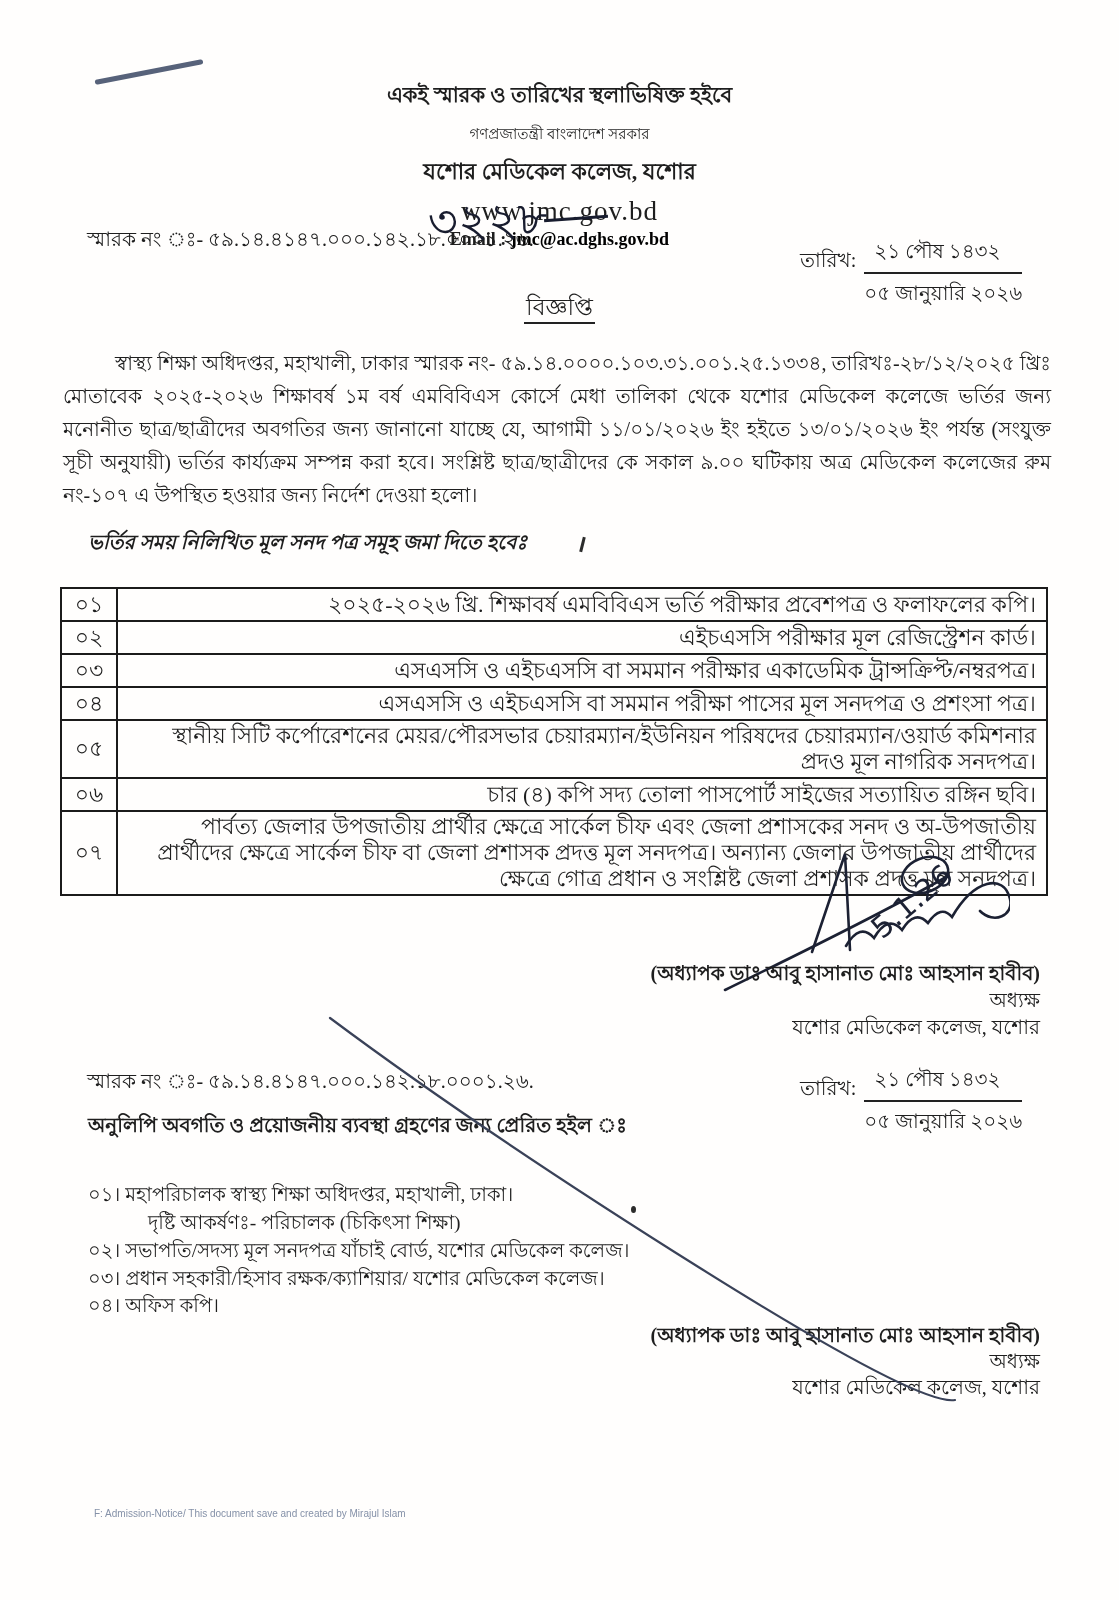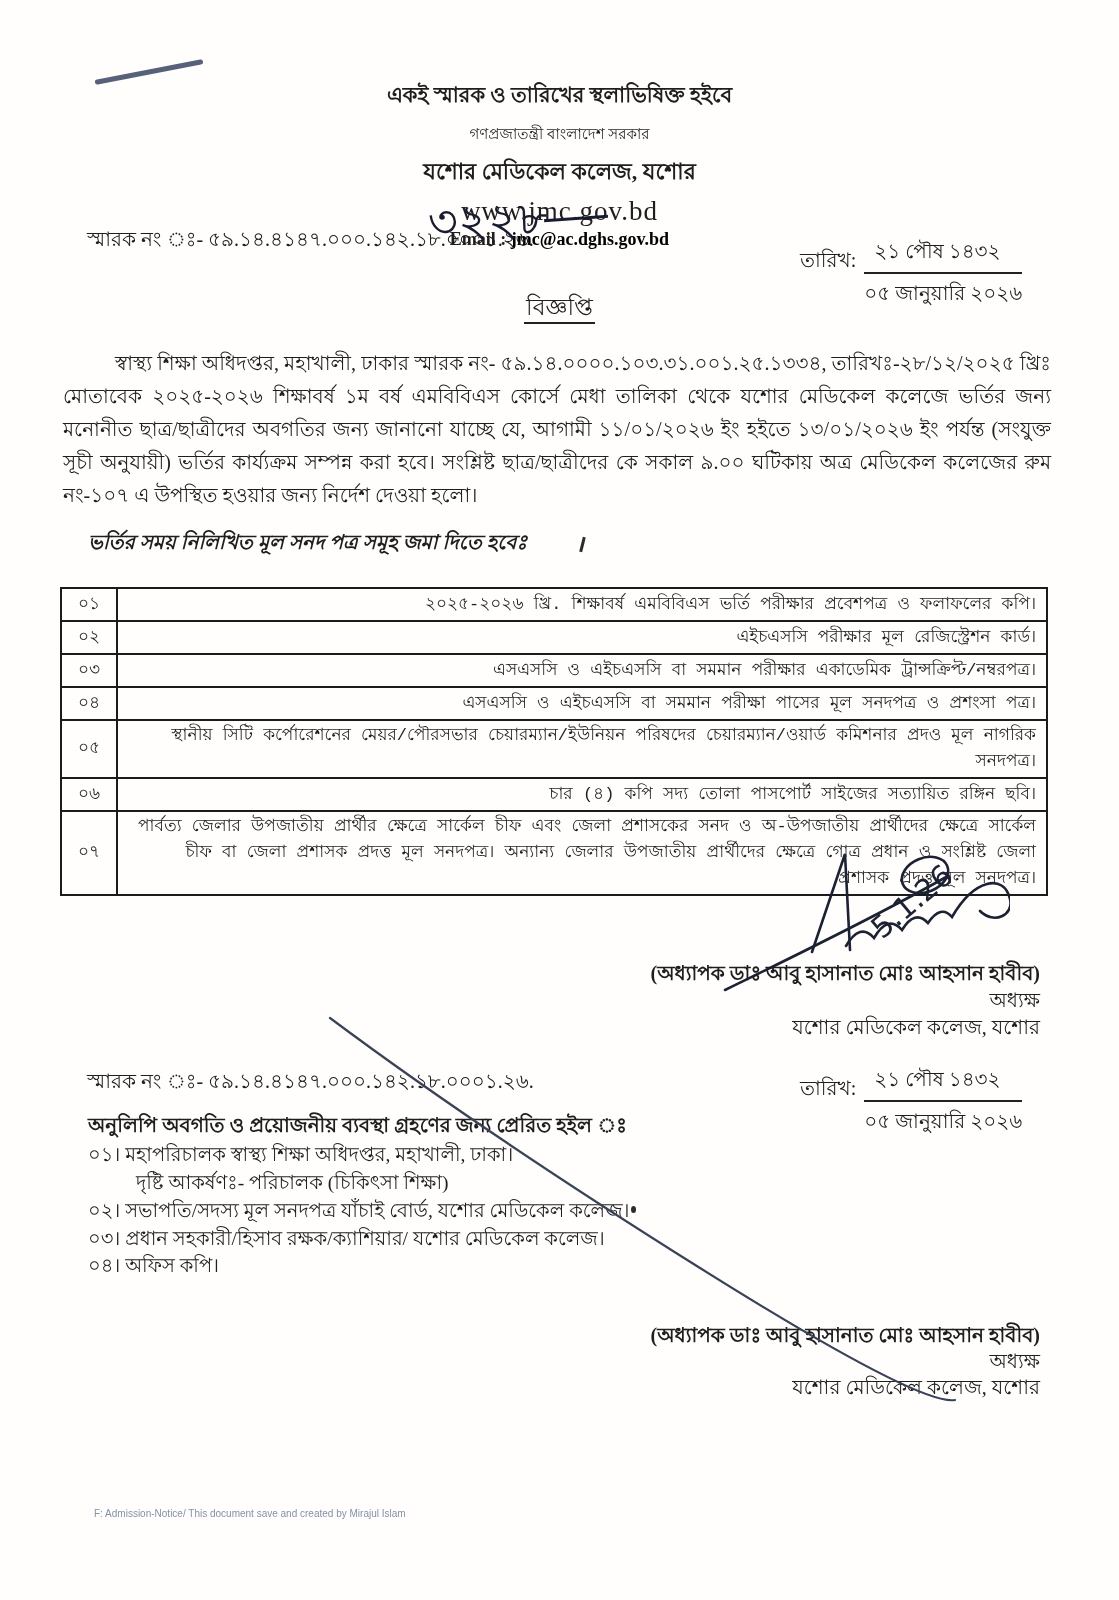--- a/index.html
+++ b/index.html
@@ -40,34 +40,34 @@
   
   .title-row { top:289px; left:0; width:100%; text-align:center; }
   .title-row span { font-size:23px; font-weight:400; border-bottom:2px solid #222; padding:0 2px 2px; }
   .bodypar {
     top:347px; left:63px; width:988px; font-size:20px; line-height:33px;
     text-align:justify; text-indent:52px;
   }
 
   
   .docs-head { top:527px; left:88px; font-size:20px; font-weight:700;font-style:italic; }
-  table.docs { top:587px; left:60px; width:988px; border-collapse:collapse; font-size:17px;font-family:Liberation Mono, monospace; }
+  table.docs { top:587px; left:60px; width:988px; border-collapse:collapse; font-size:22px; }
   table.docs td { border:2px solid #1b1b1b; padding:2px 10px; line-height:26px; vertical-align:middle;text-align:right; }
   table.docs td.num { width:46px; text-align:center; padding:2px 4px; }
   table.docs tr.single td { height:27px; }
 
   
   .sigblock { width:420px; text-align:right; font-size:20px; line-height:27px; }
   .sig1 { top:960px; left:620px; }
   .sig2 { top:1322px; left:620px; line-height:26px; }
   .sig-name { font-weight:700; }
 
   
   .dist-head { top:1110px; left:88px; font-size:20px; font-weight:700; white-space:nowrap; }
-  .dist-item { left:88px; font-size:19.5px; white-space:nowrap; }
+  .dist-item { left:88px; font-size:19.5px; white-space:nowrap;margin-top:40px; }
 
   
   .footer {
     top:1508px; left:94px; font-size:10px; color:#8591a8;
     font-family:"Liberation Sans",sans-serif;
   }
 
   
   .pen-mark-topleft {
     left:95px; top:80px; width:110px; height:5px; background:#57627a;
@@ -166,21 +166,21 @@
   <div class="abs dateblock date2">
     <span>তারিখ:</span>
     <span class="frac">
       <div class="top">২১ পৌষ ১৪৩২</div>
       <div class="bot">০৫ জানুয়ারি ২০২৬</div>
     </span>
   </div>
 
   <div class="abs dist-head">অনুলিপি অবগতি ও প্রয়োজনীয় ব্যবস্থা গ্রহণের জন্য প্রেরিত হইল ঃ</div>
   <div class="abs dist-item" style="top:1140px;">০১। মহাপরিচালক স্বাস্থ্য শিক্ষা অধিদপ্তর, মহাখালী, ঢাকা।</div>
-  <div class="abs dist-item" style="top:1168px; left:136px;">দৃষ্টি আকর্ষণঃ- পরিচালক (চিকিৎসা শিক্ষা)</div>
+  <div class="abs dist-item" style="top:1168px; left:148px;">দৃষ্টি আকর্ষণঃ- পরিচালক (চিকিৎসা শিক্ষা)</div>
   <div class="abs dist-item" style="top:1196px;">০২। সভাপতি/সদস্য মূল সনদপত্র যাঁচাই বোর্ড, যশোর মেডিকেল কলেজ।</div>
   <div class="abs dist-item" style="top:1224px;">০৩। প্রধান সহকারী/হিসাব রক্ষক/ক্যাশিয়ার/ যশোর মেডিকেল কলেজ।</div>
   <div class="abs dist-item" style="top:1251px;">০৪। অফিস কপি।</div>
   <div class="abs stray-dot"></div>
 
   <div class="abs sigblock sig2">
     <div class="sig-name">(অধ্যাপক ডাঃ আবু হাসানাত মোঃ আহসান হাবীব)</div>
     <div>অধ্যক্ষ</div>
     <div>যশোর মেডিকেল কলেজ, যশোর</div>
   </div>

